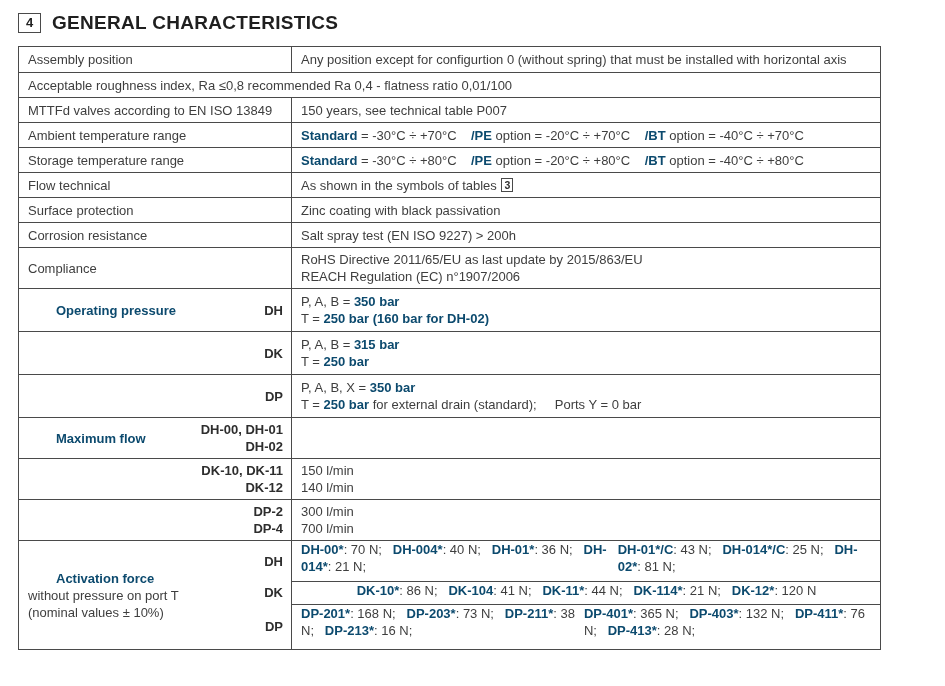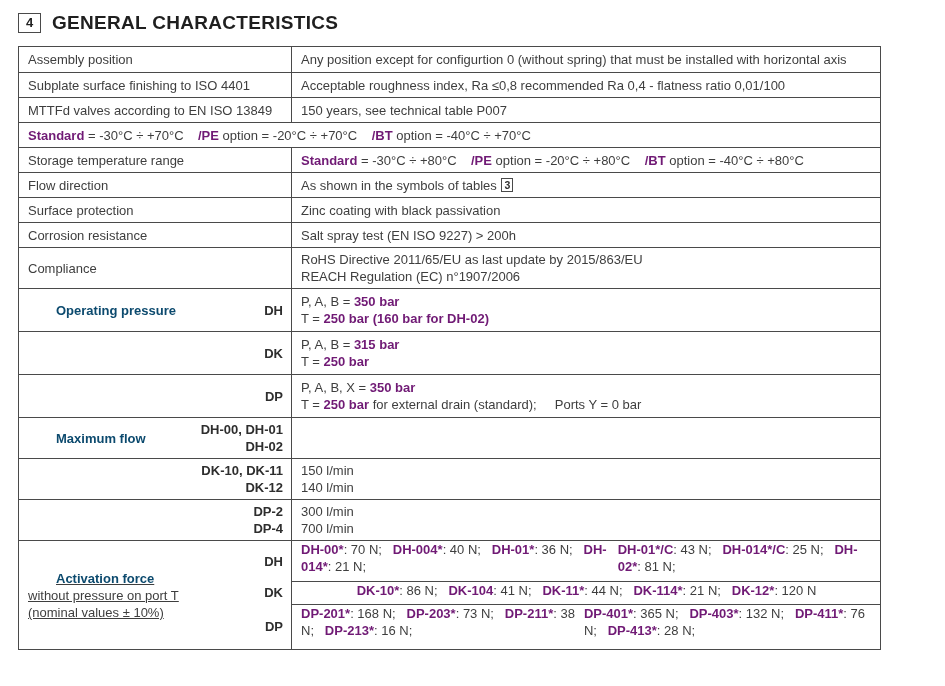--- a/index.html
+++ b/index.html
@@ -24,29 +24,29 @@
            padding: 3px 8px 3px 9px; }
   .right div, .rich { white-space: pre-wrap; }
 
   .h26 { min-height: 25px; }
   .h42 { min-height: 41px; }
   .h44 { min-height: 43px; }
   .h41 { min-height: 40px; align-items: center; }
 
   .lbl-bold { font-weight: bold; color: #0c4a6e; margin-left: 28px; }
   .sub { font-weight: bold; color: #2e2e2e; text-align: right; }
-  .rich b { font-weight: bold; color: #701a75; }
+  .rich b { font-weight: bold; color: #0c4a6e; }
 
   .boxed { display: inline-block; border: 1px solid #4a4a4a; font-size: 10.5px; line-height: 12px;
            padding: 0 2px; font-weight: bold; color: #2e2e2e; vertical-align: 1px; margin-left: 1px; }
 
   
   .act { display: flex; border-top: 1px solid #4a4a4a; }
   .act-left { flex: 0 0 273px; border-right: 1px solid #4a4a4a; display: flex; }
-  .act-label { flex: 1; display: flex; flex-direction: column; justify-content: center; padding-left: 9px; text-decoration: underline; }
+  .act-label { flex: 1; display: flex; flex-direction: column; justify-content: center; padding-left: 9px; }
   .act-subs { width: 50px; display: flex; flex-direction: column; }
   .act-sub { display: flex; align-items: center; justify-content: flex-end; padding-right: 8px;
              font-weight: bold; color: #2e2e2e; }
   .act-values { flex: 1; display: flex; flex-direction: column; }
   .act-val { display: flex; flex-direction: row; justify-content: center; padding: 0 8px 0 9px; }
   .act-val.bt { border-top: 1px solid #4a4a4a; }
   .ah1 { height: 40px; }
   .ah2 { height: 23px; }
   .ah3 { height: 45px; }
 </style>
@@ -65,55 +65,55 @@
     <div class="row first h26">
       <div class="left">
           <span>Assembly position</span>
         </div>
       <div class="right">
           <div>Any position except for configurtion 0 (without spring) that must be installed with horizontal axis</div>
         </div>
     </div>
 
     <div class="row h26">
-      <div class="left">
-          <span>Subplate surface finishing to ISO 4401</span>
-        </div>
       <div class="right">
           <div>Acceptable roughness index, Ra ≤0,8 recommended Ra 0,4 - flatness ratio 0,01/100</div>
         </div>
     </div>
 
     <div class="row h26">
       <div class="left">
           <span>MTTFd valves according to EN ISO 13849</span>
         </div>
       <div class="right">
           <div>150 years, see technical table P007</div>
         </div>
     </div>
 
     <div class="row h26">
+      <div class="left">
+          <span>Ambient temperature range</span>
+        </div>
       <div class="right">
           <div class="rich"><b>Standard</b><span> = -30°C ÷ +70°C    </span><b>/PE</b><span> option = -20°C ÷ +70°C    </span><b>/BT</b><span> option = -40°C ÷ +70°C</span></div>
         </div>
     </div>
 
     <div class="row h26">
       <div class="left">
           <span>Storage temperature range</span>
         </div>
       <div class="right">
           <div class="rich"><b>Standard</b><span> = -30°C ÷ +80°C    </span><b>/PE</b><span> option = -20°C ÷ +80°C    </span><b>/BT</b><span> option = -40°C ÷ +80°C</span></div>
         </div>
     </div>
 
     <div class="row h26">
       <div class="left">
-          <span>Flow direction</span>
+          <span>Flow technical</span>
         </div>
       <div class="right">
           <div class="rich"><span>As shown in the symbols of tables </span><span class="boxed">3</span></div>
         </div>
     </div>
 
     <div class="row h26">
       <div class="left">
           <span>Surface protection</span>
         </div>

